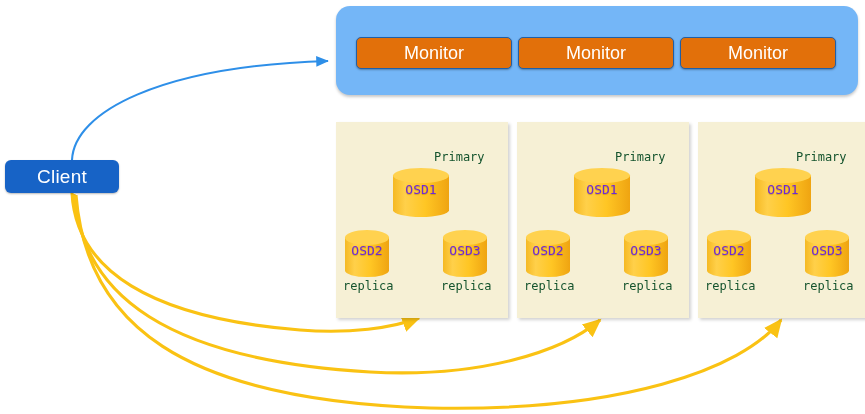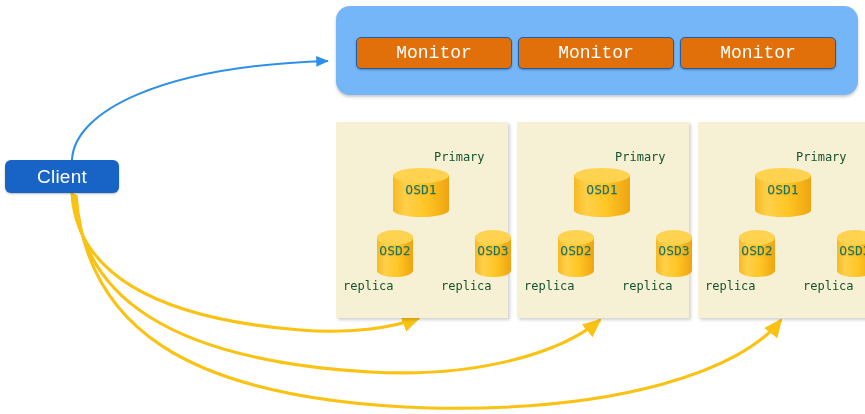--- a/index.html
+++ b/index.html
@@ -17,21 +17,20 @@
     box-shadow:0 1px 2px rgba(0,0,0,.28);
     display:flex;align-items:center;justify-content:center;
     color:#ffffff;font-size:19px;letter-spacing:.2px;
   }
 
   
   .mon-container{
     position:absolute;left:336px;top:6px;width:522px;height:89px;
     background:#74B6F7;border-radius:14px;
     box-shadow:0 2px 3px rgba(0,0,0,.22);
-    font-family:Liberation Mono, monospace;
   }
   .mon-btn{
     position:absolute;top:31px;width:154px;height:30px;
     background:#E2700A;border:1.3px solid #1F5FA8;border-radius:5px;
     box-shadow:0 1px 2px rgba(0,0,0,.3);
     display:flex;align-items:center;justify-content:center;
     color:#ffffff;font-size:18px;
   }
   .mon-btn.m0{left:20px;}
   .mon-btn.m1{left:182px;}
@@ -55,25 +54,25 @@
     background:linear-gradient(90deg,#F5B923 0%,#FFD04A 22%,#FFC624 58%,#EFA411 100%);
     border-radius:0 0 50% 50%/0 0 16% 16%;
   }
   .cyl .top{
     position:absolute;left:0;top:0;width:100%;height:15px;
     background:#FFD24F;border-radius:50%;
   }
   .cyl .lbl{
     position:absolute;left:0;top:0;width:100%;height:100%;
     display:flex;align-items:center;justify-content:center;
-    color:#0f766e;font-family:"DejaVu Sans Mono",monospace;
+    color:#6d28d9;font-family:"DejaVu Sans Mono",monospace;
     font-size:13px;text-shadow:0 1px 1px rgba(160,110,0,.45);
   }
   .cyl.primary{width:56px;height:42px;}
-  .cyl.replica{width:36px;height:40px;margin-left:32px;}
+  .cyl.replica{width:44px;height:40px;}
 
   .cap{
     position:absolute;color:#14532d;
     font-family:"DejaVu Sans Mono",monospace;font-size:12px;
     white-space:nowrap;
   }
 </style>
 </head>
 <body>
 

